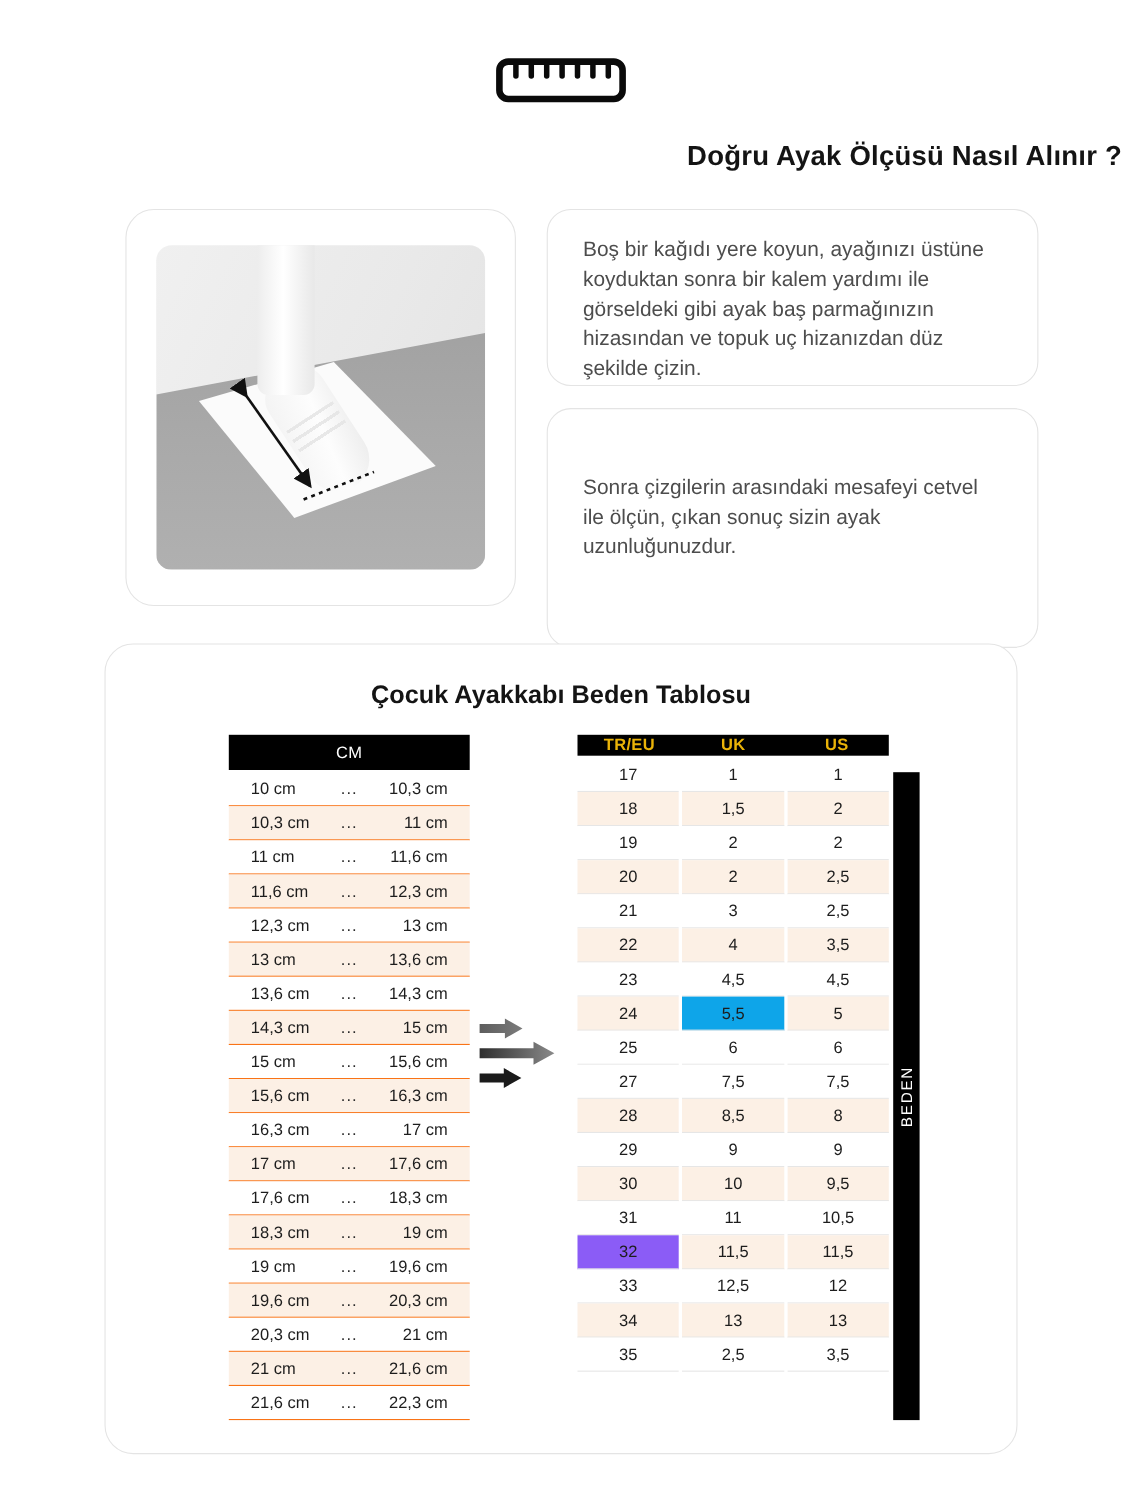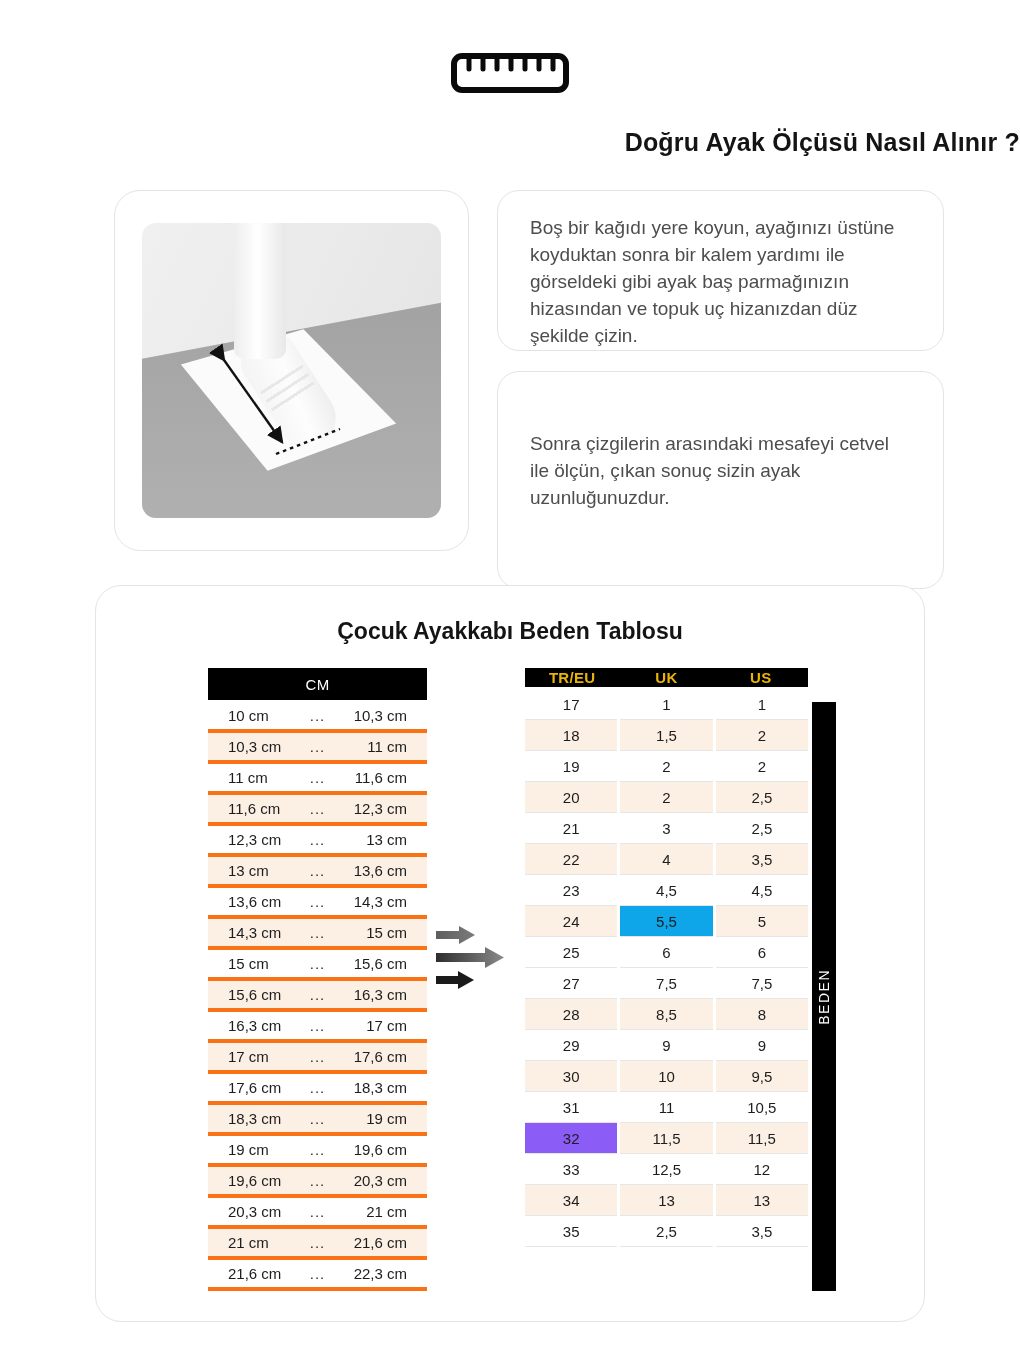--- a/index.html
+++ b/index.html
@@ -73,21 +73,21 @@
   .cm-table { position:absolute; left:112px; top:0; width:219px; }
   .cm-header {
     height:32px; background:#000; color:#fff;
     display:flex; align-items:center; justify-content:center;
     font-size:15px; font-weight:normal; letter-spacing:.4px;
   }
   .cm-body { margin-top:2px; }
   .cm-row {
     height:31px; display:grid; grid-template-columns:1fr 34px 1fr;
     align-items:center; padding:0 20px; font-size:15px; color:#1d1d1d;
-    border-bottom:4px solid #f97316; background:#fff;
+    border-bottom:1px solid #f97316; background:#fff;
   }
   .cm-row .cell-from { text-align:left; }
   .cm-row .cell-dots { text-align:center; color:#2a2a2a; letter-spacing:1px; }
   .cm-row .cell-to { text-align:right; }
   
   .size-table { position:absolute; left:429px; top:0; width:283px; }
   .size-header {
     height:19px; background:#000; color:#eab308;
     display:grid; grid-template-columns:1fr 1fr 1fr;
     align-items:center; font-size:15px; font-weight:bold; letter-spacing:.3px;

